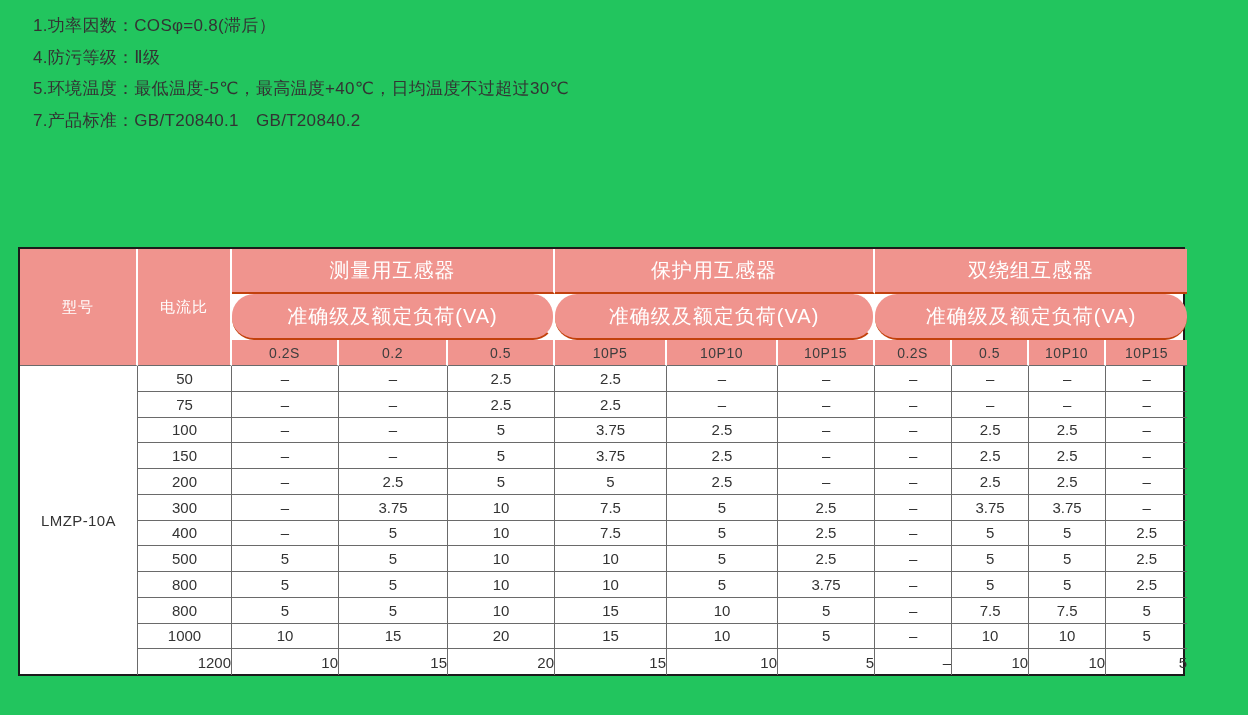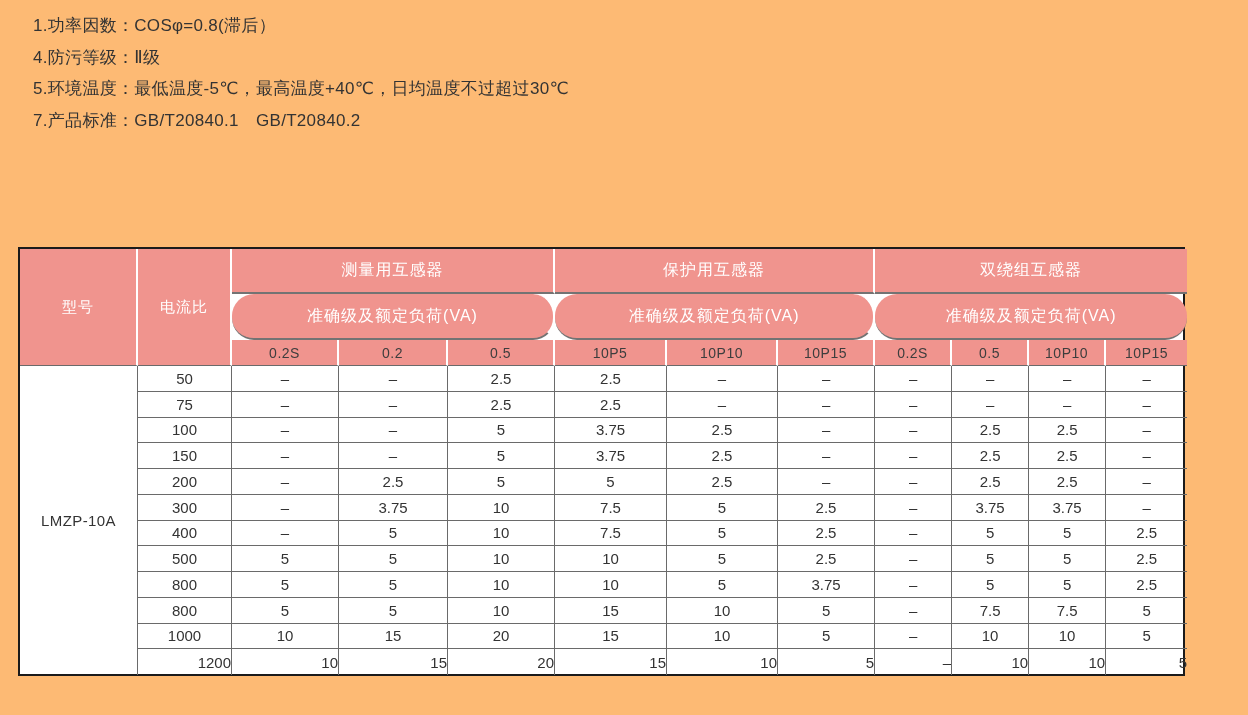--- a/index.html
+++ b/index.html
@@ -6,21 +6,21 @@
     --header-bg:#F0948E;
     --grid:#6a6a6a;
     --outer:#1b1b1b;
   }
   *{margin:0;padding:0;box-sizing:border-box;}
   html,body{background:#ffffff;}
   body{
     font-family:"Liberation Sans","DejaVu Sans",sans-serif;
     width:1248px;height:715px;position:relative;overflow:hidden;
   }
-  .page{position:relative;width:1248px;height:715px;background:#fdba74;}
+  .page{position:relative;width:1248px;height:715px;background:#22c55e;}
 
   
   .specs{
     position:absolute;left:33px;top:10px;right:20px;
     list-style:none;
   }
   .specs li{
     font-size:17px;color:#333333;line-height:31.5px;
     letter-spacing:0.3px;white-space:pre;
   }
@@ -36,23 +36,23 @@
     border-spacing:0;border-collapse:separate;table-layout:fixed;
   }
   th,td{
     padding:0;text-align:center;vertical-align:middle;
     font-weight:normal;overflow:hidden;
   }
   
   th.h{
     background:var(--header-bg);
     color:#ffffff;
-    font-size:16px;
+    font-size:20px;
     border-right:2px solid #ffffff;
-    border-bottom:2px solid #737373;
+    border-bottom:2px solid #c2410c;
     letter-spacing:1px;
   }
   th.h.last{border-right:none;}
   tr.r1 th{height:45px;}
   tr.r2 th{height:46px;border-radius:22px;}
   tr.r3 th{height:26px;}
   th.colname{
     color:#3d3d3d;
     font-size:14px;
     letter-spacing:0.5px;

